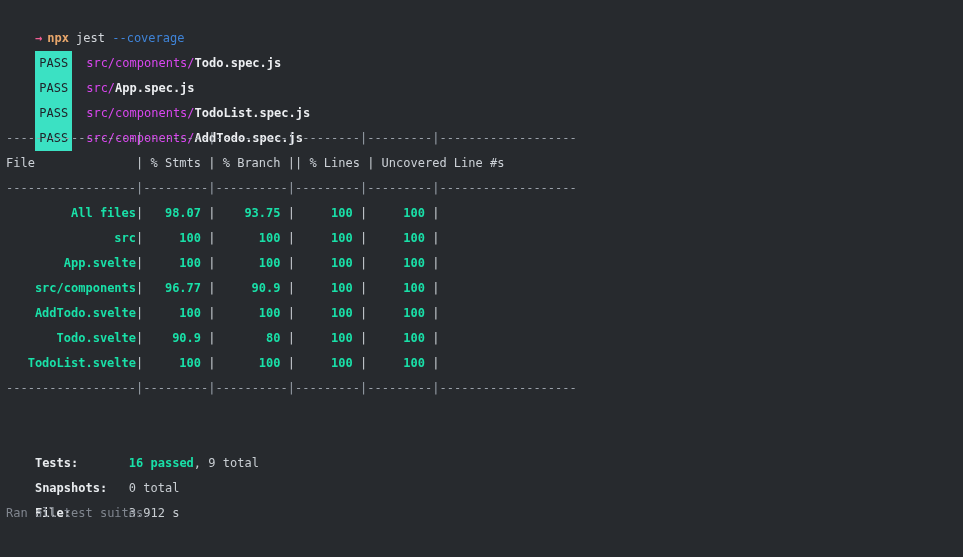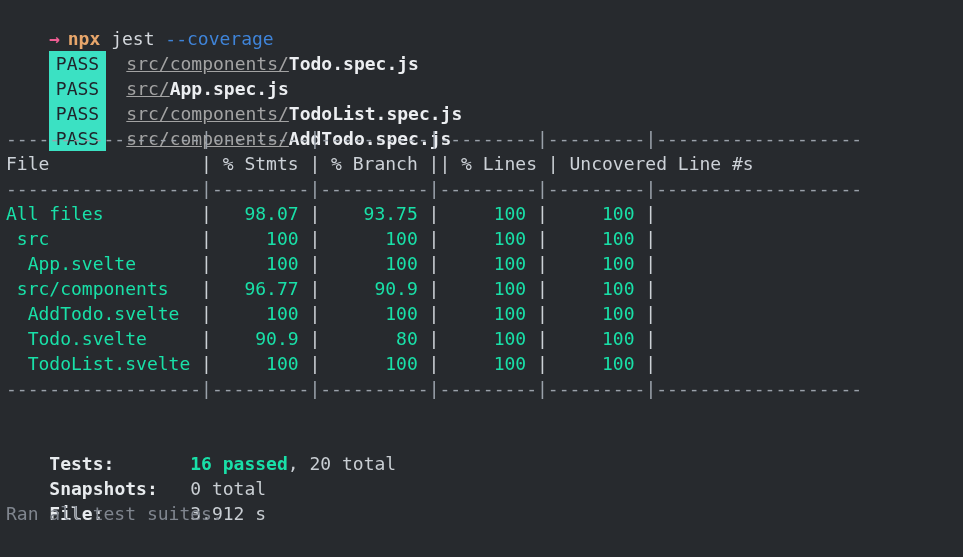--- a/index.html
+++ b/index.html
@@ -6,21 +6,21 @@
   html, body { margin: 0; padding: 0; }
   body {
     width: 963px; height: 557px;
     background: #272a2e;
     overflow: hidden;
   }
   .terminal {
     width: 963px; height: 557px;
     padding: 1px 0 0 6px;
     font-family: "DejaVu Sans Mono", "Liberation Mono", monospace;
-    font-size: 18px;
+    font-size: 12px;
     line-height: 25px;
     color: #d3d7dc;
   }
   .line { height: 25px; white-space: pre; }
   .row  { display: flex; }
 
   
   .arrow   { color: #ee5d93; font-weight: 700; margin-right: 0.7ch; }
   .program { color: #e8a66b; font-weight: 700; margin-right: 1ch; }
   .arg     { color: #d3d7dc; margin-right: 1ch; }
@@ -29,33 +29,33 @@
   
   .pass-badge {
     display: inline-block;
     height: 25px;
     background: #3be1c3;
     color: #20242b;
     font-weight: 400;
     padding: 0 0.6ch;
   }
   .pass-path { margin-left: 1.9ch; }
-  .dir       { color: #a3a3a3; text-decoration: underline; }
+  .dir       { color: #d946ef; }
   .file-name { color: #eceef1; font-weight: 700; }
 
   
   .sep { color: #9aa1aa; }
   .cell.file { width: 18ch; }
   .w9  { width: 9ch;  text-align: right; padding-right: 1ch; }
   .w10 { width: 10ch; text-align: right; padding-right: 1ch; }
   .unc { width: 19ch; padding-left: 1ch; }
   .pipe { width: 1ch; text-align: center; color: #ccd1d6; flex: none; }
   .cell { flex: none; }
   .header-row .cell { color: #cdd2d8; }
-  .body-row .cell   { color: #19e0a8; font-weight: 400; }
+  .body-row .cell   { color: #19e0a8; font-weight: 700; text-align: right; }
   .body-row .unc    { color: #e8a66b; }
 
   
   .sum-label     { display: inline-block; width: 13ch; font-weight: 700; color: #e8ebee; }
   .sum-highlight { color: #19e0a8; font-weight: 700; }
   .sum-rest      { color: #c9ced3; }
   .footer-line   { color: #80868f; }
 </style>
 </head>
 <body>
@@ -107,21 +107,21 @@
   </div>
   <div class="line row body-row">
     <span class="cell file">  TodoList.svelte</span><span class="pipe">|</span><span class="cell w9">100</span><span class="pipe">|</span><span class="cell w10">100</span><span class="pipe">|</span><span class="cell w9">100</span><span class="pipe">|</span><span class="cell w9">100</span><span class="pipe">|</span><span class="cell unc"></span>
   </div>
 
   <div class="line sep">------------------|---------|----------|---------|---------|-------------------</div>
 
   <div class="line"></div>
 
   <div class="line">
-    <span class="sum-label">Tests:</span><span class="sum-highlight">16 passed</span><span class="sum-rest">, 20 total</span>
+    <span class="sum-label">Tests:</span><span class="sum-highlight">16 passed</span><span class="sum-rest">, 9 total</span>
   </div>
   <div class="line">
     <span class="sum-label">Snapshots:</span><span class="sum-highlight"></span><span class="sum-rest">0 total</span>
   </div>
   <div class="line">
     <span class="sum-label">File:</span><span class="sum-highlight"></span><span class="sum-rest">3.912 s</span>
   </div>
   <div class="line footer-line">Ran all test suites.</div>
 
 </div>

